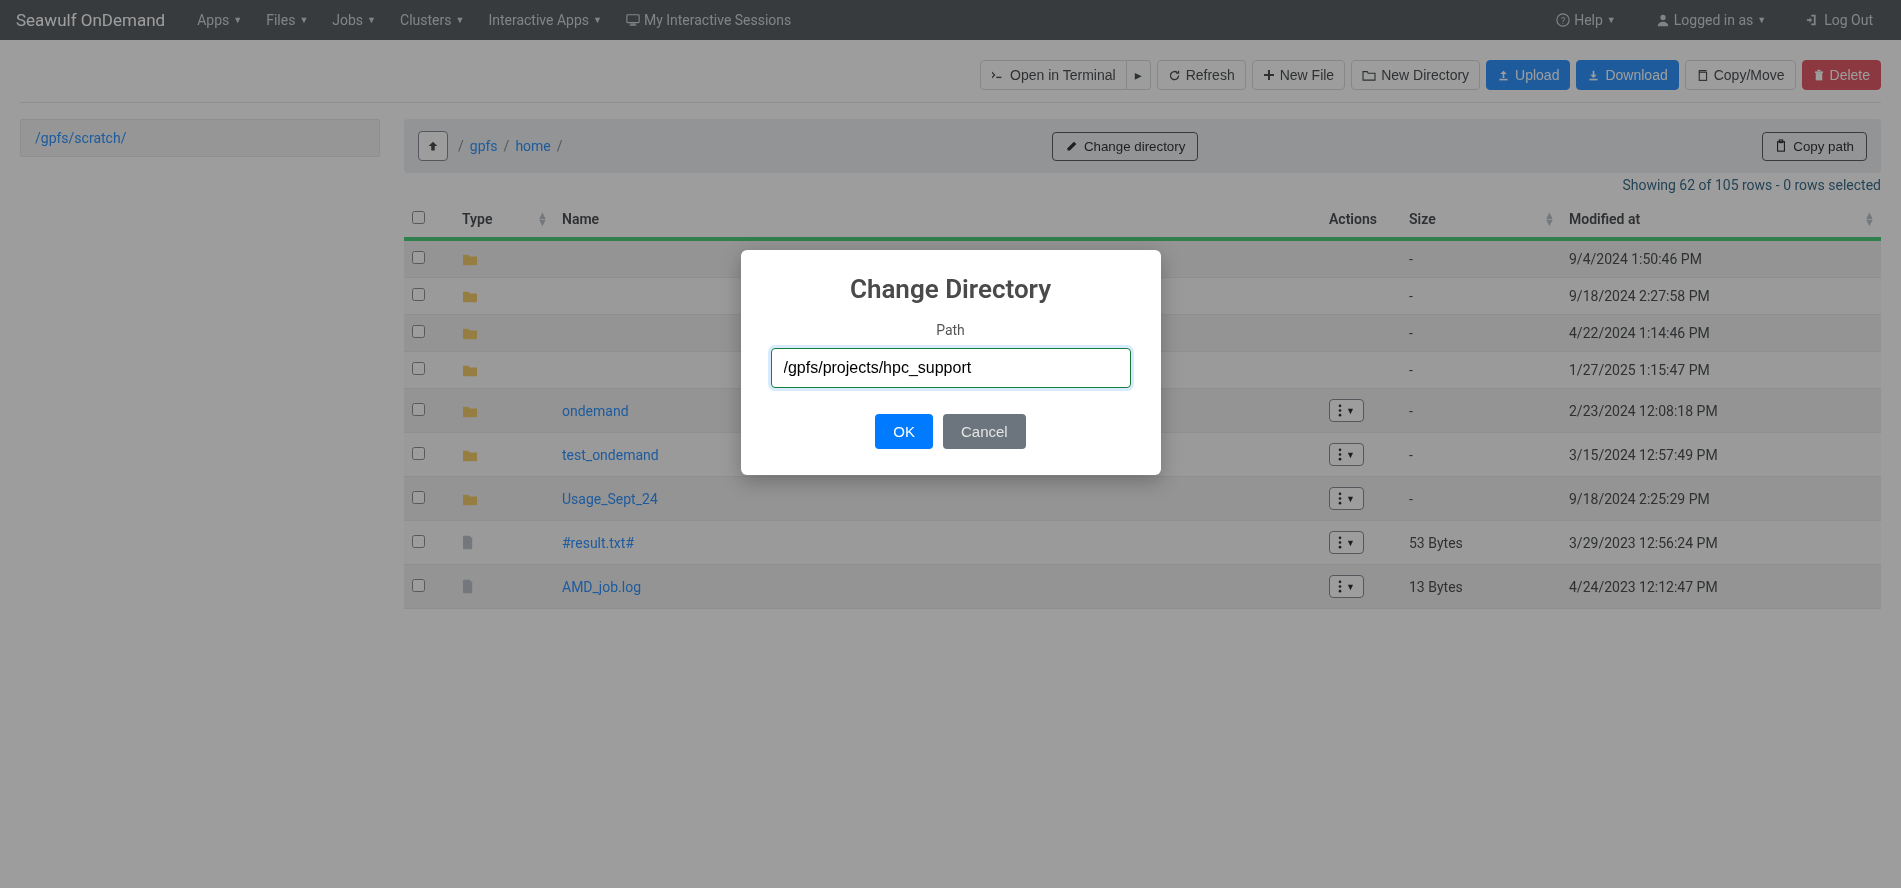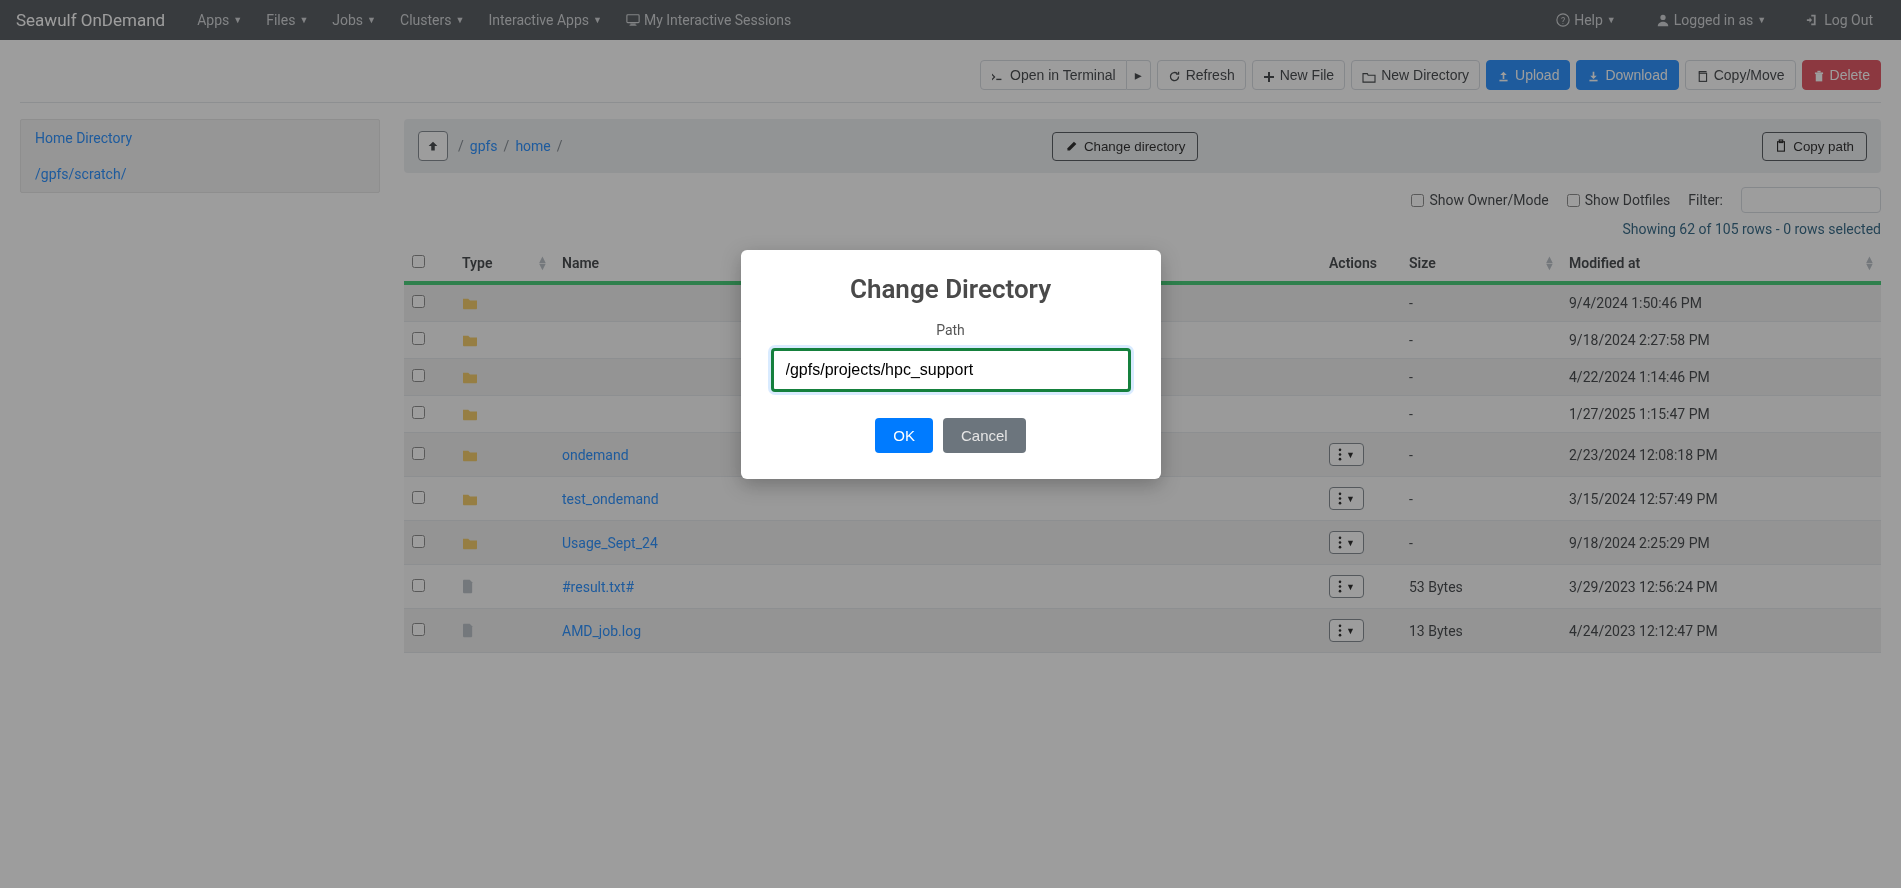--- a/index.html
+++ b/index.html
@@ -9,21 +9,21 @@
 .navbar { background: #343a40; color: #fff; height: 40px; display: flex; align-items: center; padding: 0 16px; }
 .navbar-brand { font-size: 17px; margin-right: 20px; color: #fff; }
 .nav-left { display: flex; align-items: center; flex: 1; }
 .nav-item { color: #c8cbce; padding: 0 12px; cursor: pointer; display: flex; align-items: center; gap: 4px; font-size: 14px; }
 .nav-right { display: flex; align-items: center; gap: 16px; }
 .caret { font-size: 9px; }
 .icon-inline { display: inline-flex; align-items: center; }
 
 
 .toolbar { display: flex; justify-content: flex-end; gap: 6px; padding: 20px 20px 12px; }
-.btn { border: 1px solid #ced4da; background: #fff; padding: 6px 10px; border-radius: 4px; font-size: 14px; cursor: pointer; display: inline-flex; align-items: flex-end; gap: 5px; color: #212529; }
+.btn { border: 1px solid #ced4da; background: #fff; padding: 6px 10px; border-radius: 4px; font-size: 14px; cursor: pointer; display: inline-flex; align-items: center; gap: 5px; color: #212529; }
 .btn-group { display: inline-flex; }
 .btn-group .btn:first-child { border-top-right-radius: 0; border-bottom-right-radius: 0; }
 .btn-group .btn:last-child { border-top-left-radius: 0; border-bottom-left-radius: 0; border-left: none; padding: 6px 8px; }
 .btn-primary { background: #007bff; border-color: #007bff; color: #ffffff; }
 .btn-danger { background: #dc3545; border-color: #dc3545; color: #fff; }
 
 hr.divider { border: none; border-top: 1px solid #dee2e6; margin: 0 20px; }
 
 
 .main-area { display: flex; padding: 16px 20px; gap: 24px; align-items: flex-start; }
@@ -61,21 +61,21 @@
 .col-mod { width: 320px; }
 .sort-icon { position: absolute; right: 6px; top: 50%; transform: translateY(-50%); color: #adb5bd; font-size: 11px; display: flex; flex-direction: column; line-height: 7px; }
 .name-link { color: #007bff; text-decoration: none; }
 .actions-btn { border: 1px solid #6c757d; background: #fff; border-radius: 4px; padding: 4px 8px; cursor: pointer; display: inline-flex; align-items: center; gap: 4px; }
 
 
 .modal-overlay { position: fixed; inset: 0; background: rgba(60,60,60,0.5); display: flex; align-items: flex-start; justify-content: center; padding-top: 250px; }
 .modal { background: #fff; border-radius: 6px; width: 420px; padding: 24px 30px 26px; text-align: center; box-shadow: 0 6px 20px rgba(0,0,0,0.25); }
 .modal h2 { font-size: 26px; font-weight: 600; margin-bottom: 18px; color: #4a4a4a; }
 .modal .path-label { color: #555; margin-bottom: 10px; text-align: center; }
-.modal input[type=text] { width: 100%; border: 3px solid #15803d; border-radius: 4px; padding: 10px 12px; font-size: 16px; outline: none; box-shadow: 0 0 0 3px rgba(0,123,255,0.15); }
+.modal input[type=text] { width: 100%; border: 1px solid #15803d; border-radius: 4px; padding: 10px 12px; font-size: 16px; outline: none; box-shadow: 0 0 0 3px rgba(0,123,255,0.15); }
 .modal-buttons { margin-top: 26px; display: flex; justify-content: center; gap: 10px; }
 .modal-buttons .ok { background: #007bff; color: #fff; border: none; padding: 9px 18px; border-radius: 4px; font-size: 15px; cursor: pointer; }
 .modal-buttons .cancel { background: #6c757d; color: #e5e5e5; border: none; padding: 9px 18px; border-radius: 4px; font-size: 15px; cursor: pointer; }
 
 svg { display: block; }
 </style>
 </head>
 <body>
 
 <div class="navbar">
@@ -223,21 +223,20 @@
       </span>
     <span>Delete</span>
   </button>
 </div>
 
 <hr class="divider">
 
 <div class="main-area">
 
   <div class="sidebar">
-    <div class="sidebar-item">Home Directory</div>
     <div class="sidebar-item">/gpfs/scratch/</div>
   </div>
 
   <div class="content">
     <div class="breadcrumb-row">
       <div class="up-btn">
         <span>
             <svg width="14" height="14" viewBox="0 0 16 16" fill="currentColor">
               <path d="M8 3l5 5H10v5H6V8H3z"></path>
             </svg>
@@ -263,32 +262,20 @@
         <span>
             <svg width="12" height="14" viewBox="0 0 14 16" fill="none" stroke="currentColor" stroke-width="1.3">
               <rect x="3" y="3" width="8" height="11"></rect>
               <rect x="5" y="1" width="4" height="3"></rect>
             </svg>
           </span>
         <span>Copy path</span>
       </button>
     </div>
 
-    <div class="filter-row">
-      <label>
-          <input type="checkbox" style=""> 
-          <span>Show Owner/Mode</span>
-        </label>
-      <label>
-          <input type="checkbox" style=""> 
-          <span>Show Dotfiles</span>
-        </label>
-      <span>Filter:</span>
-      <input type="text" class="filter-input" style="">
-    </div>
 
     <div class="status-row">Showing 62 of 105 rows - 0 rows selected</div>
 
     <table class="files">
       <thead>
         <tr>
           <th class="col-check"><input type="checkbox" style=""></th>
           <th class="col-type"><span>Type</span><span class="sort-icon">
                 <span>▲</span>
                 <span>▼</span>

